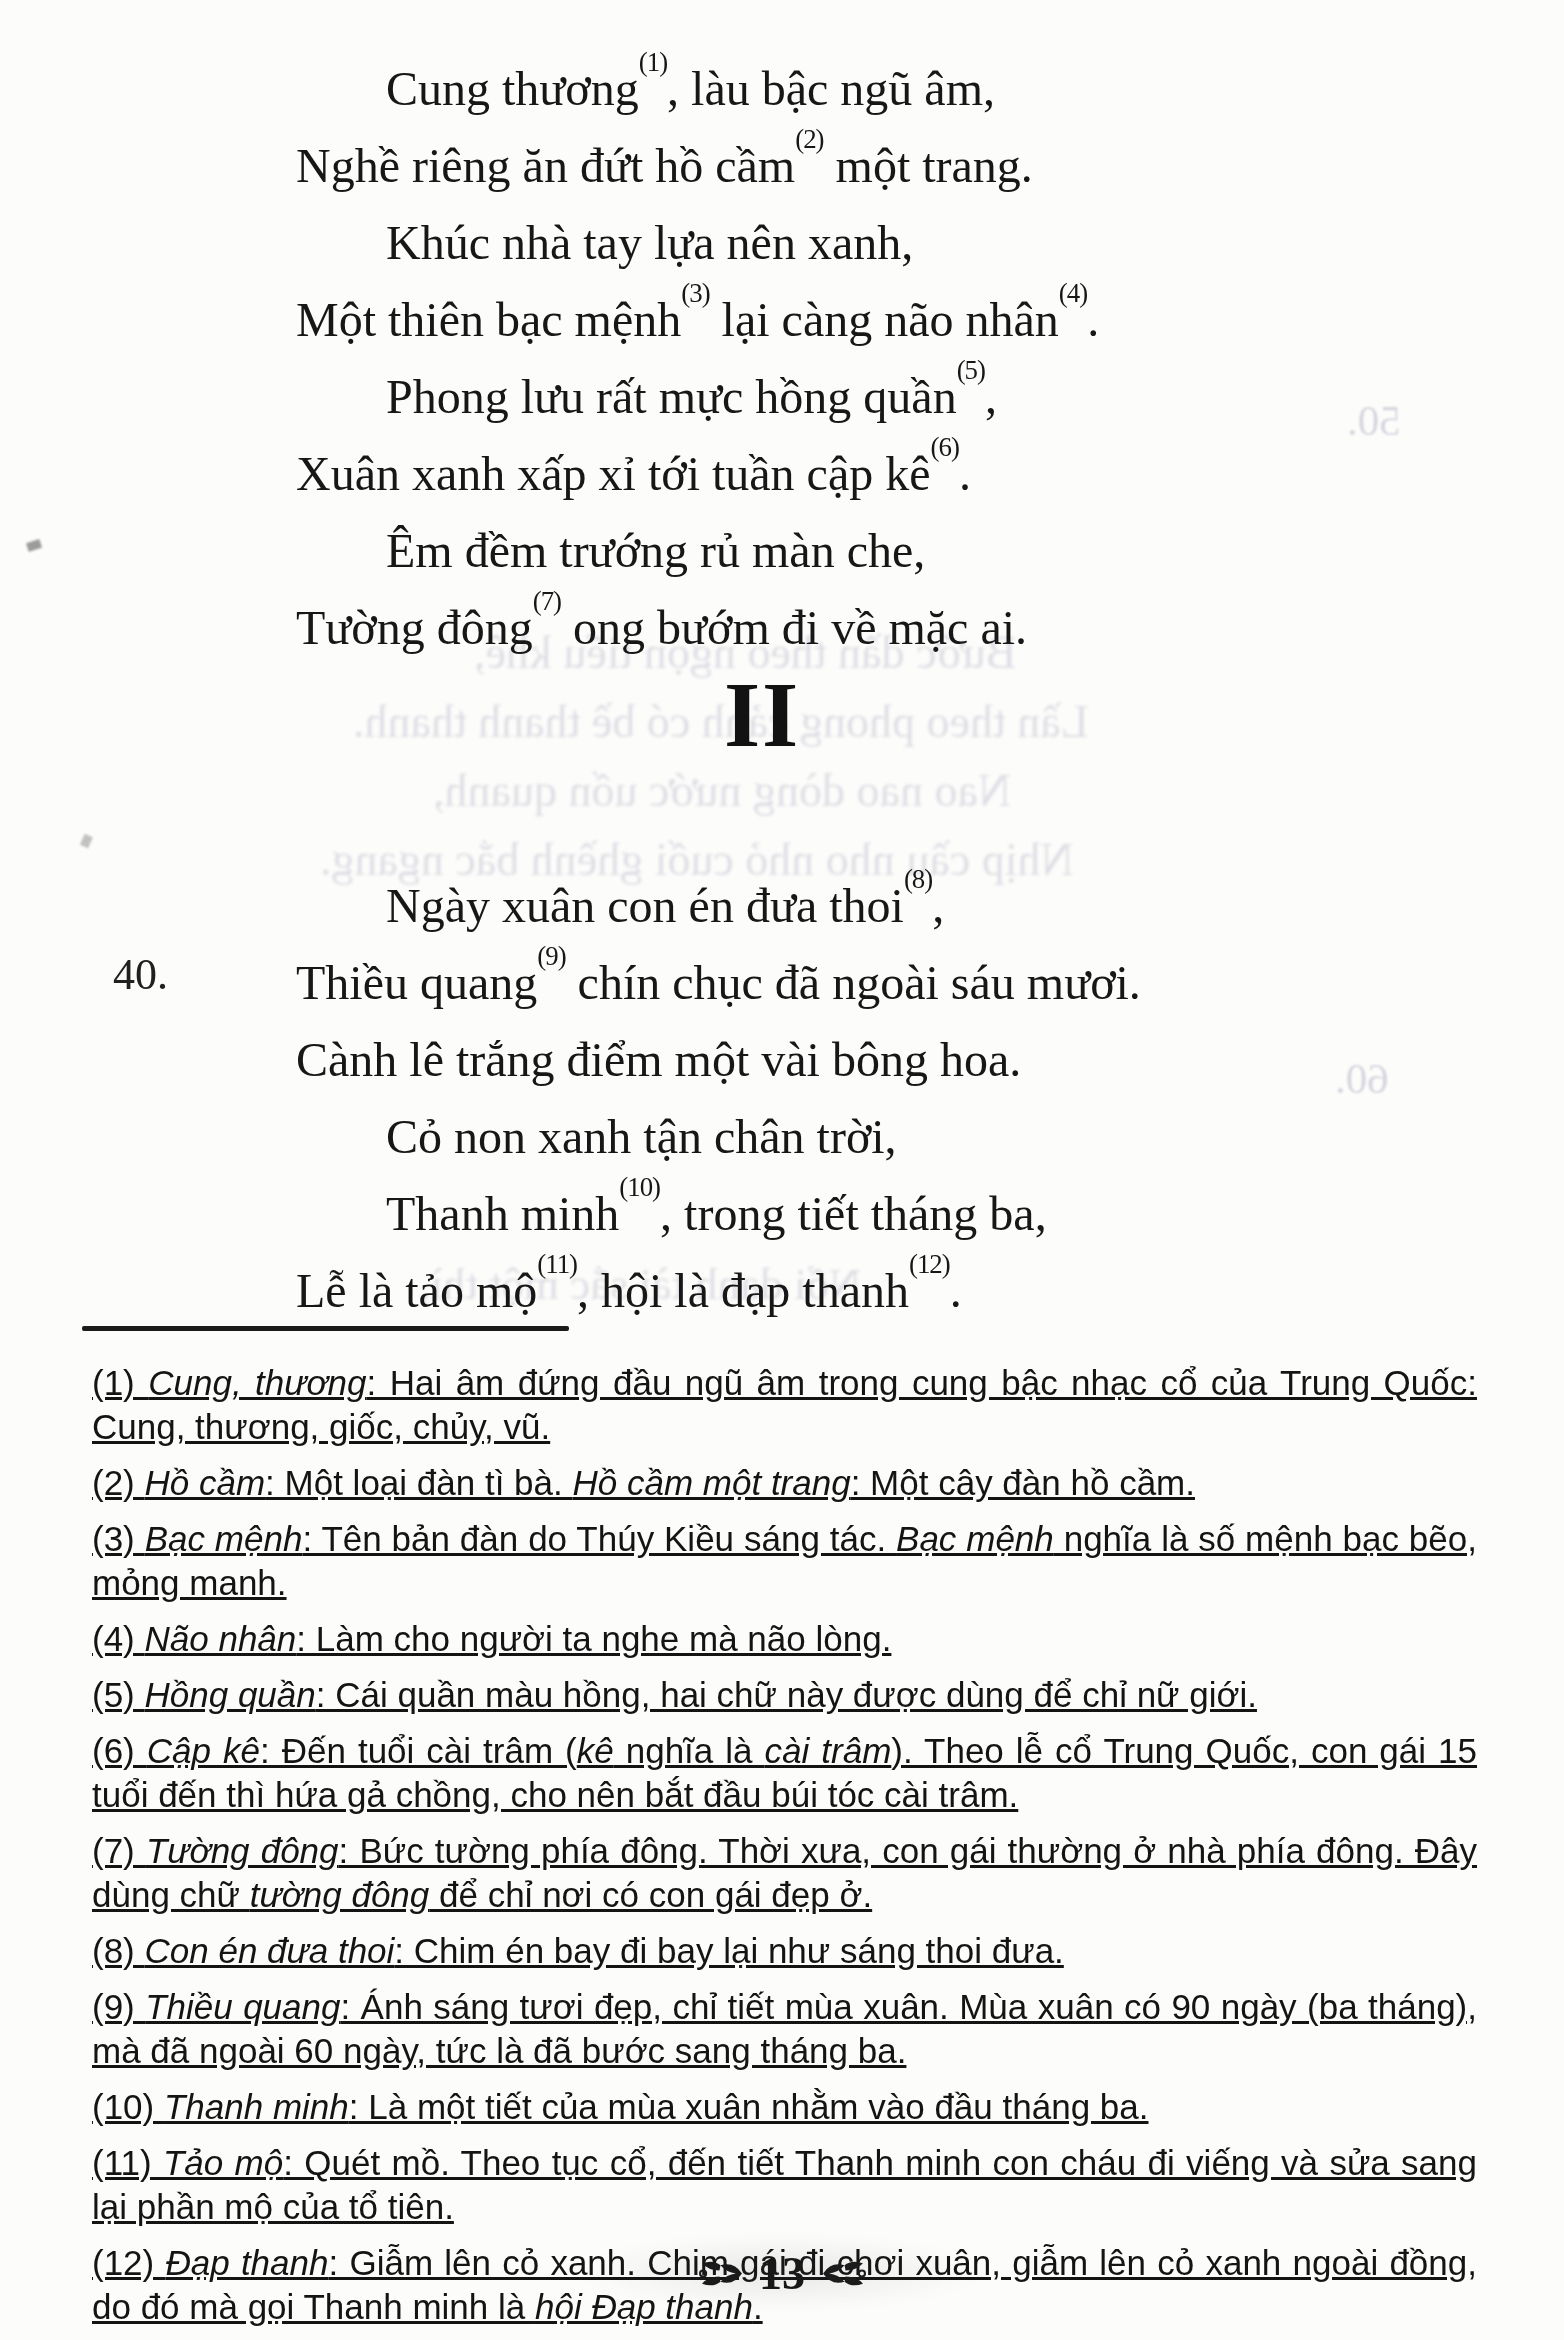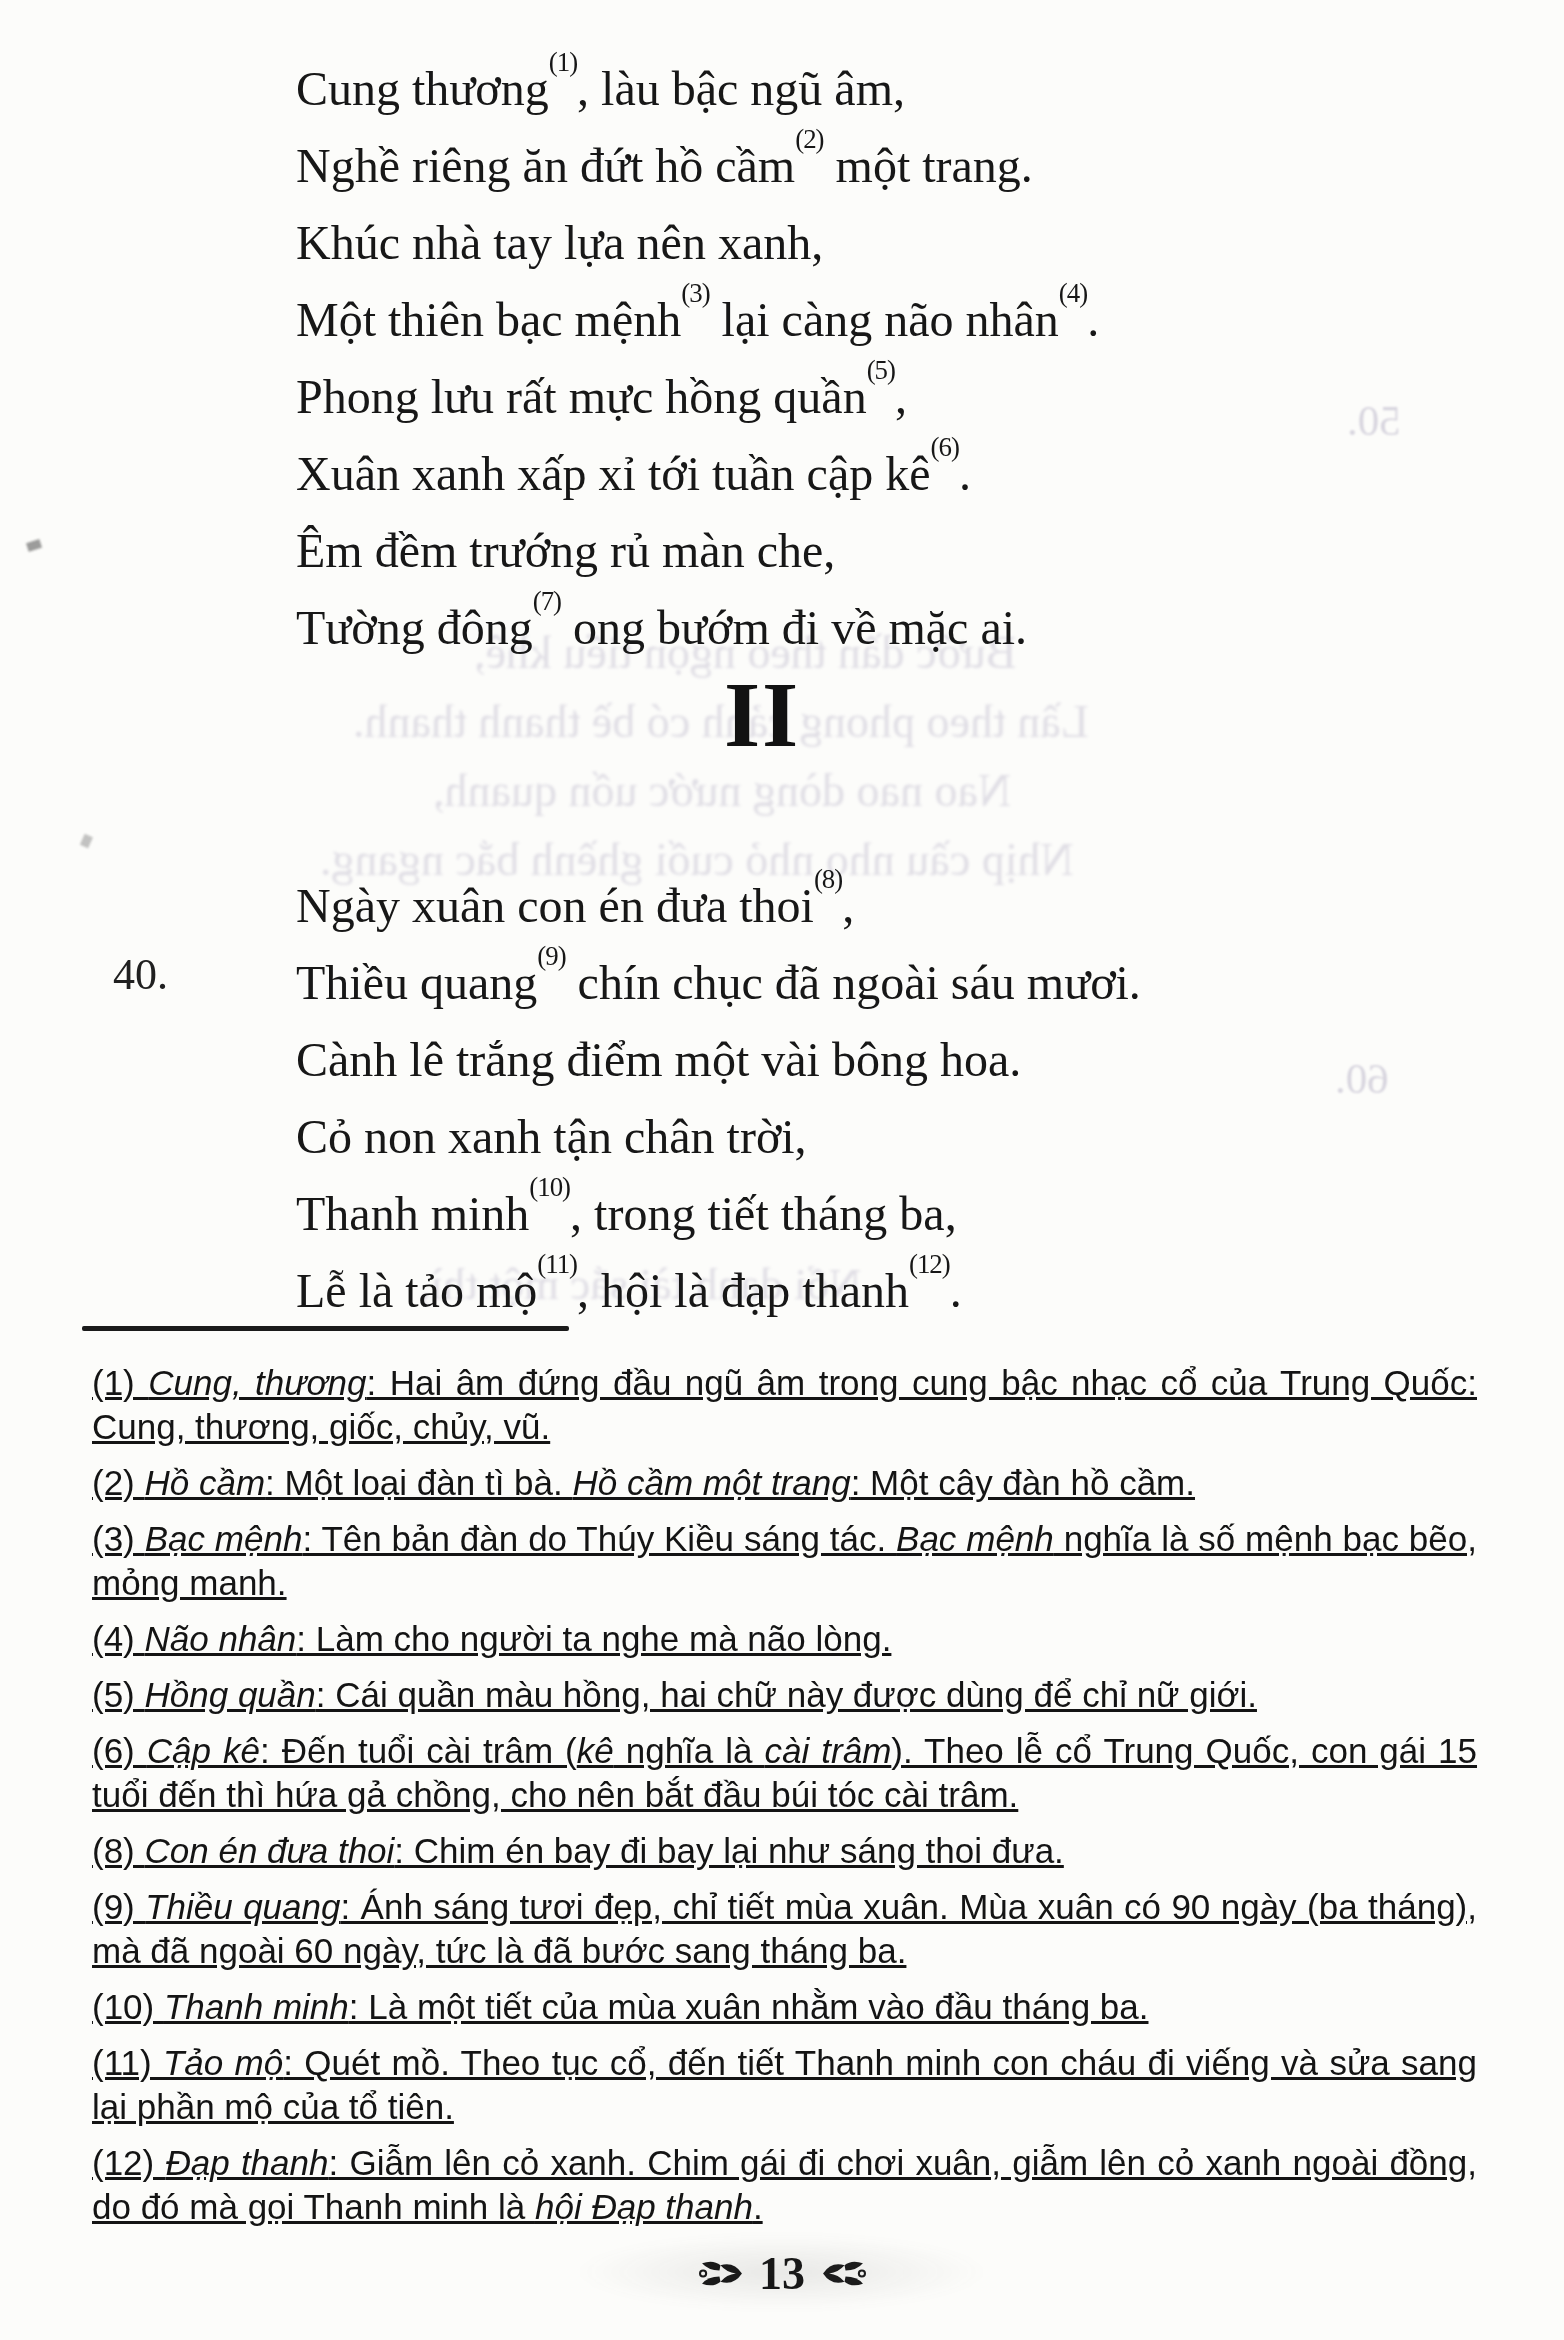--- a/index.html
+++ b/index.html
@@ -45,21 +45,21 @@
     width: 970px;
     font-family: "Liberation Serif", "DejaVu Serif", serif;
     font-size: 48px;
     line-height: 77px;
     color: #171717;
     z-index: 2;
   }
   .s1 { top: 50px; }
   .s2 { top: 867px; }
   .verse-line { white-space: nowrap; }
-  .verse-line.six { }
+  .verse-line.six { margin-left: 90px; }
   .verse-line sup {
     font-size: 56%;
     line-height: 0;
     position: relative;
     top: -0.62em;
     letter-spacing: -1px;
   }
 
   .section-heading {
     position: absolute;
@@ -203,20 +203,21 @@
 
   <hr class="footnote-rule">
 
   <section class="footnotes">
       <p class="footnote"><span>(1) </span><em>Cung, thương</em><span>: Hai âm đứng đầu ngũ âm trong cung bậc nhạc cổ của Trung Quốc: Cung, thương, giốc, chủy, vũ.</span></p>
       <p class="footnote"><span>(2) </span><em>Hồ cầm</em><span>: Một loại đàn tì bà. </span><em>Hồ cầm một trang</em><span>: Một cây đàn hồ cầm.</span></p>
       <p class="footnote"><span>(3) </span><em>Bạc mệnh</em><span>: Tên bản đàn do Thúy Kiều sáng tác. </span><em>Bạc mệnh</em><span> nghĩa là số mệnh bạc bẽo, mỏng manh.</span></p>
       <p class="footnote"><span>(4) </span><em>Não nhân</em><span>: Làm cho người ta nghe mà não lòng.</span></p>
       <p class="footnote"><span>(5) </span><em>Hồng quần</em><span>: Cái quần màu hồng, hai chữ này được dùng để chỉ nữ giới.</span></p>
       <p class="footnote"><span>(6) </span><em>Cập kê</em><span>: Đến tuổi cài trâm (</span><em>kê</em><span> nghĩa là </span><em>cài trâm</em><span>). Theo lễ cổ Trung Quốc, con gái 15 tuổi đến thì hứa gả chồng, cho nên bắt đầu búi tóc cài trâm.</span></p>
+      <p class="footnote"><span>(7) </span><em>Tường đông</em><span>: Bức tường phía đông. Thời xưa, con gái thường ở nhà phía đông. Đây dùng chữ </span><em>tường đông</em><span> để chỉ nơi có con gái đẹp ở.</span></p>
       <p class="footnote"><span>(8) </span><em>Con én đưa thoi</em><span>: Chim én bay đi bay lại như sáng thoi đưa.</span></p>
       <p class="footnote"><span>(9) </span><em>Thiều quang</em><span>: Ánh sáng tươi đẹp, chỉ tiết mùa xuân. Mùa xuân có 90 ngày (ba tháng), mà đã ngoài 60 ngày, tức là đã bước sang tháng ba.</span></p>
       <p class="footnote"><span>(10) </span><em>Thanh minh</em><span>: Là một tiết của mùa xuân nhằm vào đầu tháng ba.</span></p>
       <p class="footnote"><span>(11) </span><em>Tảo mộ</em><span>: Quét mồ. Theo tục cổ, đến tiết Thanh minh con cháu đi viếng và sửa sang lại phần mộ của tổ tiên.</span></p>
       <p class="footnote"><span>(12) </span><em>Đạp thanh</em><span>: Giẫm lên cỏ xanh. Chim gái đi chơi xuân, giẫm lên cỏ xanh ngoài đồng, do đó mà gọi Thanh minh là </span><em>hội Đạp thanh</em><span>.</span></p>
     </section>
 
   <footer class="page-footer">
     <span class="smudge"></span>
     <span class="ornament left">

